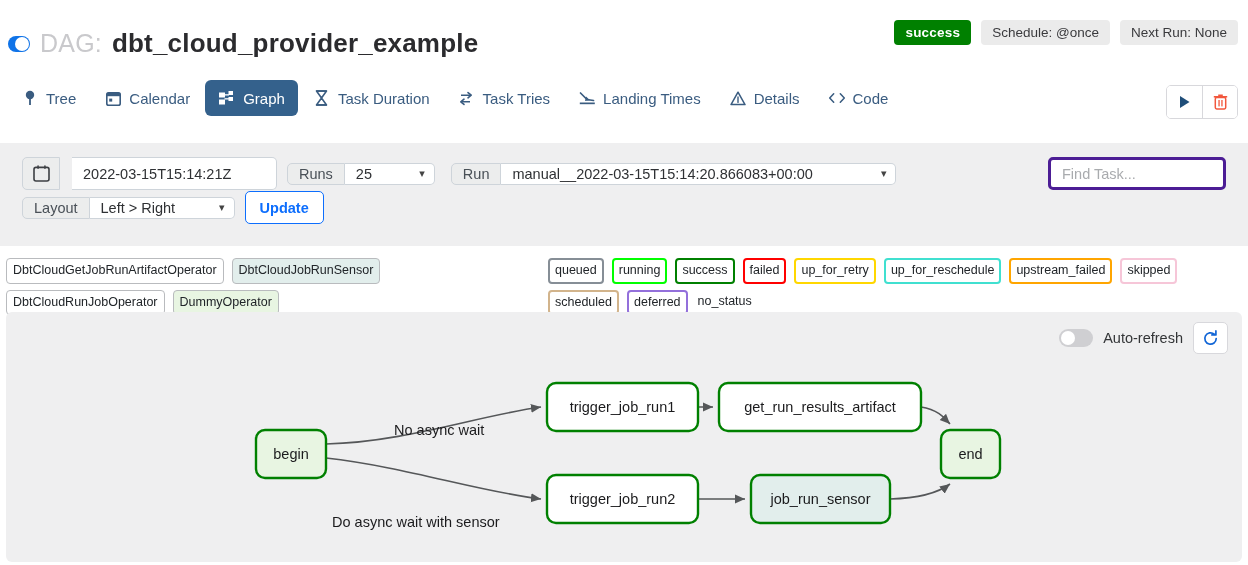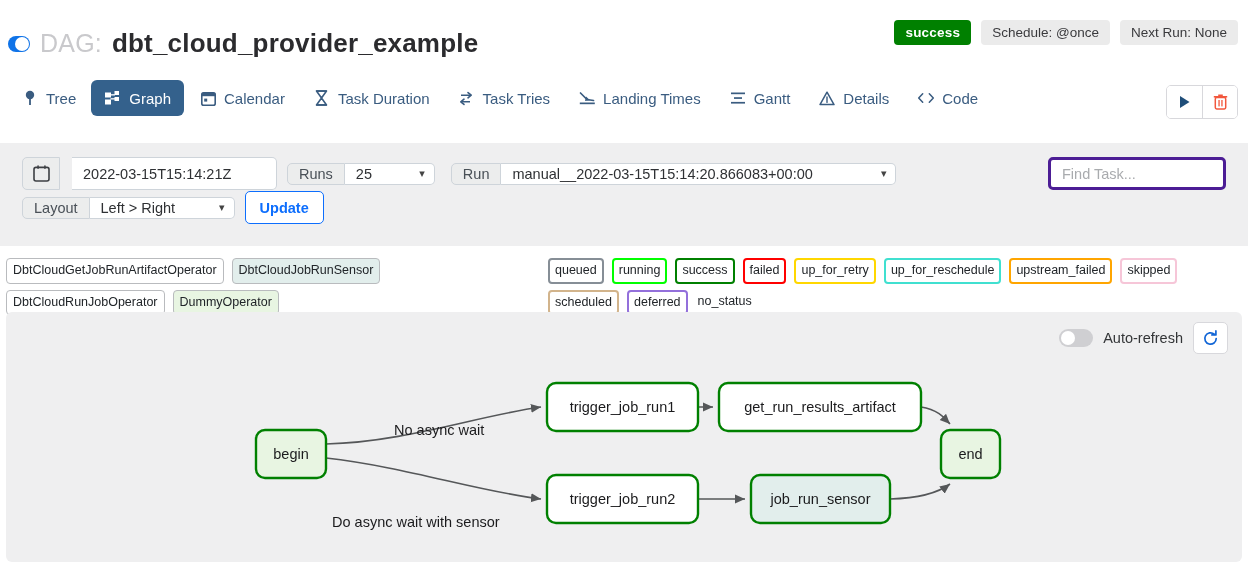--- a/index.html
+++ b/index.html
@@ -196,47 +196,47 @@
       <div class="tab">
         <span class="ico">
           <svg width="14" height="16" viewBox="0 0 14 16">
               <circle cx="7" cy="5" r="4.2" fill="#3a5c80"></circle>
               <rect x="6.1" y="8" width="1.8" height="7" fill="#3a5c80"></rect>
             </svg>
         </span>
         <span>Tree</span>
       </div>
 
+      <div class="tab">
+        <span class="ico">
+          <svg width="15" height="15" viewBox="0 0 15 15">
+              <rect x="0.8" y="1.8" width="13.4" height="12.4" rx="1.8" fill="none" stroke="#3a5c80" stroke-width="1.6"></rect>
+              <rect x="0.8" y="1.8" width="13.4" height="3.4" fill="#3a5c80"></rect>
+              <rect x="3.2" y="7.6" width="3" height="3" fill="#3a5c80"></rect>
+            </svg>
+        </span>
+        <span>Calendar</span>
+      </div>
+
       <div class="tab active">
         <span class="ico">
           <svg width="17" height="15" viewBox="0 0 17 15">
             <rect x="0" y="1.5" width="6" height="5" fill="#ffffff"></rect>
             <rect x="9.5" y="0" width="4.5" height="4" fill="#ffffff"></rect>
             <rect x="9.5" y="6" width="4.5" height="4" fill="#ffffff"></rect>
             <rect x="5.5" y="3.2" width="4.5" height="1.3" fill="#ffffff"></rect>
             <rect x="5.5" y="7.2" width="4.5" height="1.3" fill="#ffffff"></rect>
             <rect x="0" y="8.5" width="6" height="5" fill="#ffffff"></rect>
           </svg>
         </span>
         <span>Graph</span>
       </div>
 
       <div class="tab">
         <span class="ico">
-          <svg width="15" height="15" viewBox="0 0 15 15">
-              <rect x="0.8" y="1.8" width="13.4" height="12.4" rx="1.8" fill="none" stroke="#3a5c80" stroke-width="1.6"></rect>
-              <rect x="0.8" y="1.8" width="13.4" height="3.4" fill="#3a5c80"></rect>
-              <rect x="3.2" y="7.6" width="3" height="3" fill="#3a5c80"></rect>
-            </svg>
-        </span>
-        <span>Calendar</span>
-      </div>
-
-      <div class="tab">
-        <span class="ico">
           <svg width="13" height="16" viewBox="0 0 13 16">
               <path d="M1.5 1 H11.5 L6.5 8 L11.5 15 H1.5 L6.5 8 Z" fill="none" stroke="#3a5c80" stroke-width="1.6" stroke-linejoin="round"></path>
               <rect x="1.2" y="0.2" width="10.6" height="1.7" fill="#3a5c80"></rect>
               <rect x="1.2" y="14.1" width="10.6" height="1.7" fill="#3a5c80"></rect>
             </svg>
         </span>
         <span>Task Duration</span>
       </div>
 
       <div class="tab">
@@ -254,30 +254,20 @@
         <span class="ico">
           <svg width="17" height="15" viewBox="0 0 17 15">
               <path d="M1.5 2 L8 8.5 L14.5 9.5" fill="none" stroke="#3a5c80" stroke-width="1.7" stroke-linecap="round"></path>
               <path d="M7 5.5 L6 10 L11 9.2" fill="#3a5c80"></path>
               <rect x="0.8" y="11.5" width="15" height="1.7" fill="#3a5c80"></rect>
             </svg>
         </span>
         <span>Landing Times</span>
       </div>
 
-      <div class="tab">
-        <span class="ico">
-          <svg width="16" height="14" viewBox="0 0 16 14">
-              <rect x="1" y="1.5" width="14" height="1.7" fill="#3a5c80"></rect>
-              <rect x="4" y="6.2" width="8" height="1.7" fill="#3a5c80"></rect>
-              <rect x="1" y="10.9" width="14" height="1.7" fill="#3a5c80"></rect>
-            </svg>
-        </span>
-        <span>Gantt</span>
-      </div>
 
       <div class="tab">
         <span class="ico">
           <svg width="16" height="15" viewBox="0 0 16 15">
               <path d="M8 1.2 L15 13.6 H1 Z" fill="none" stroke="#3a5c80" stroke-width="1.5" stroke-linejoin="round"></path>
               <rect x="7.3" y="5.5" width="1.4" height="6.4" fill="#3a5c80"></rect>
             </svg>
         </span>
         <span>Details</span>
       </div>

